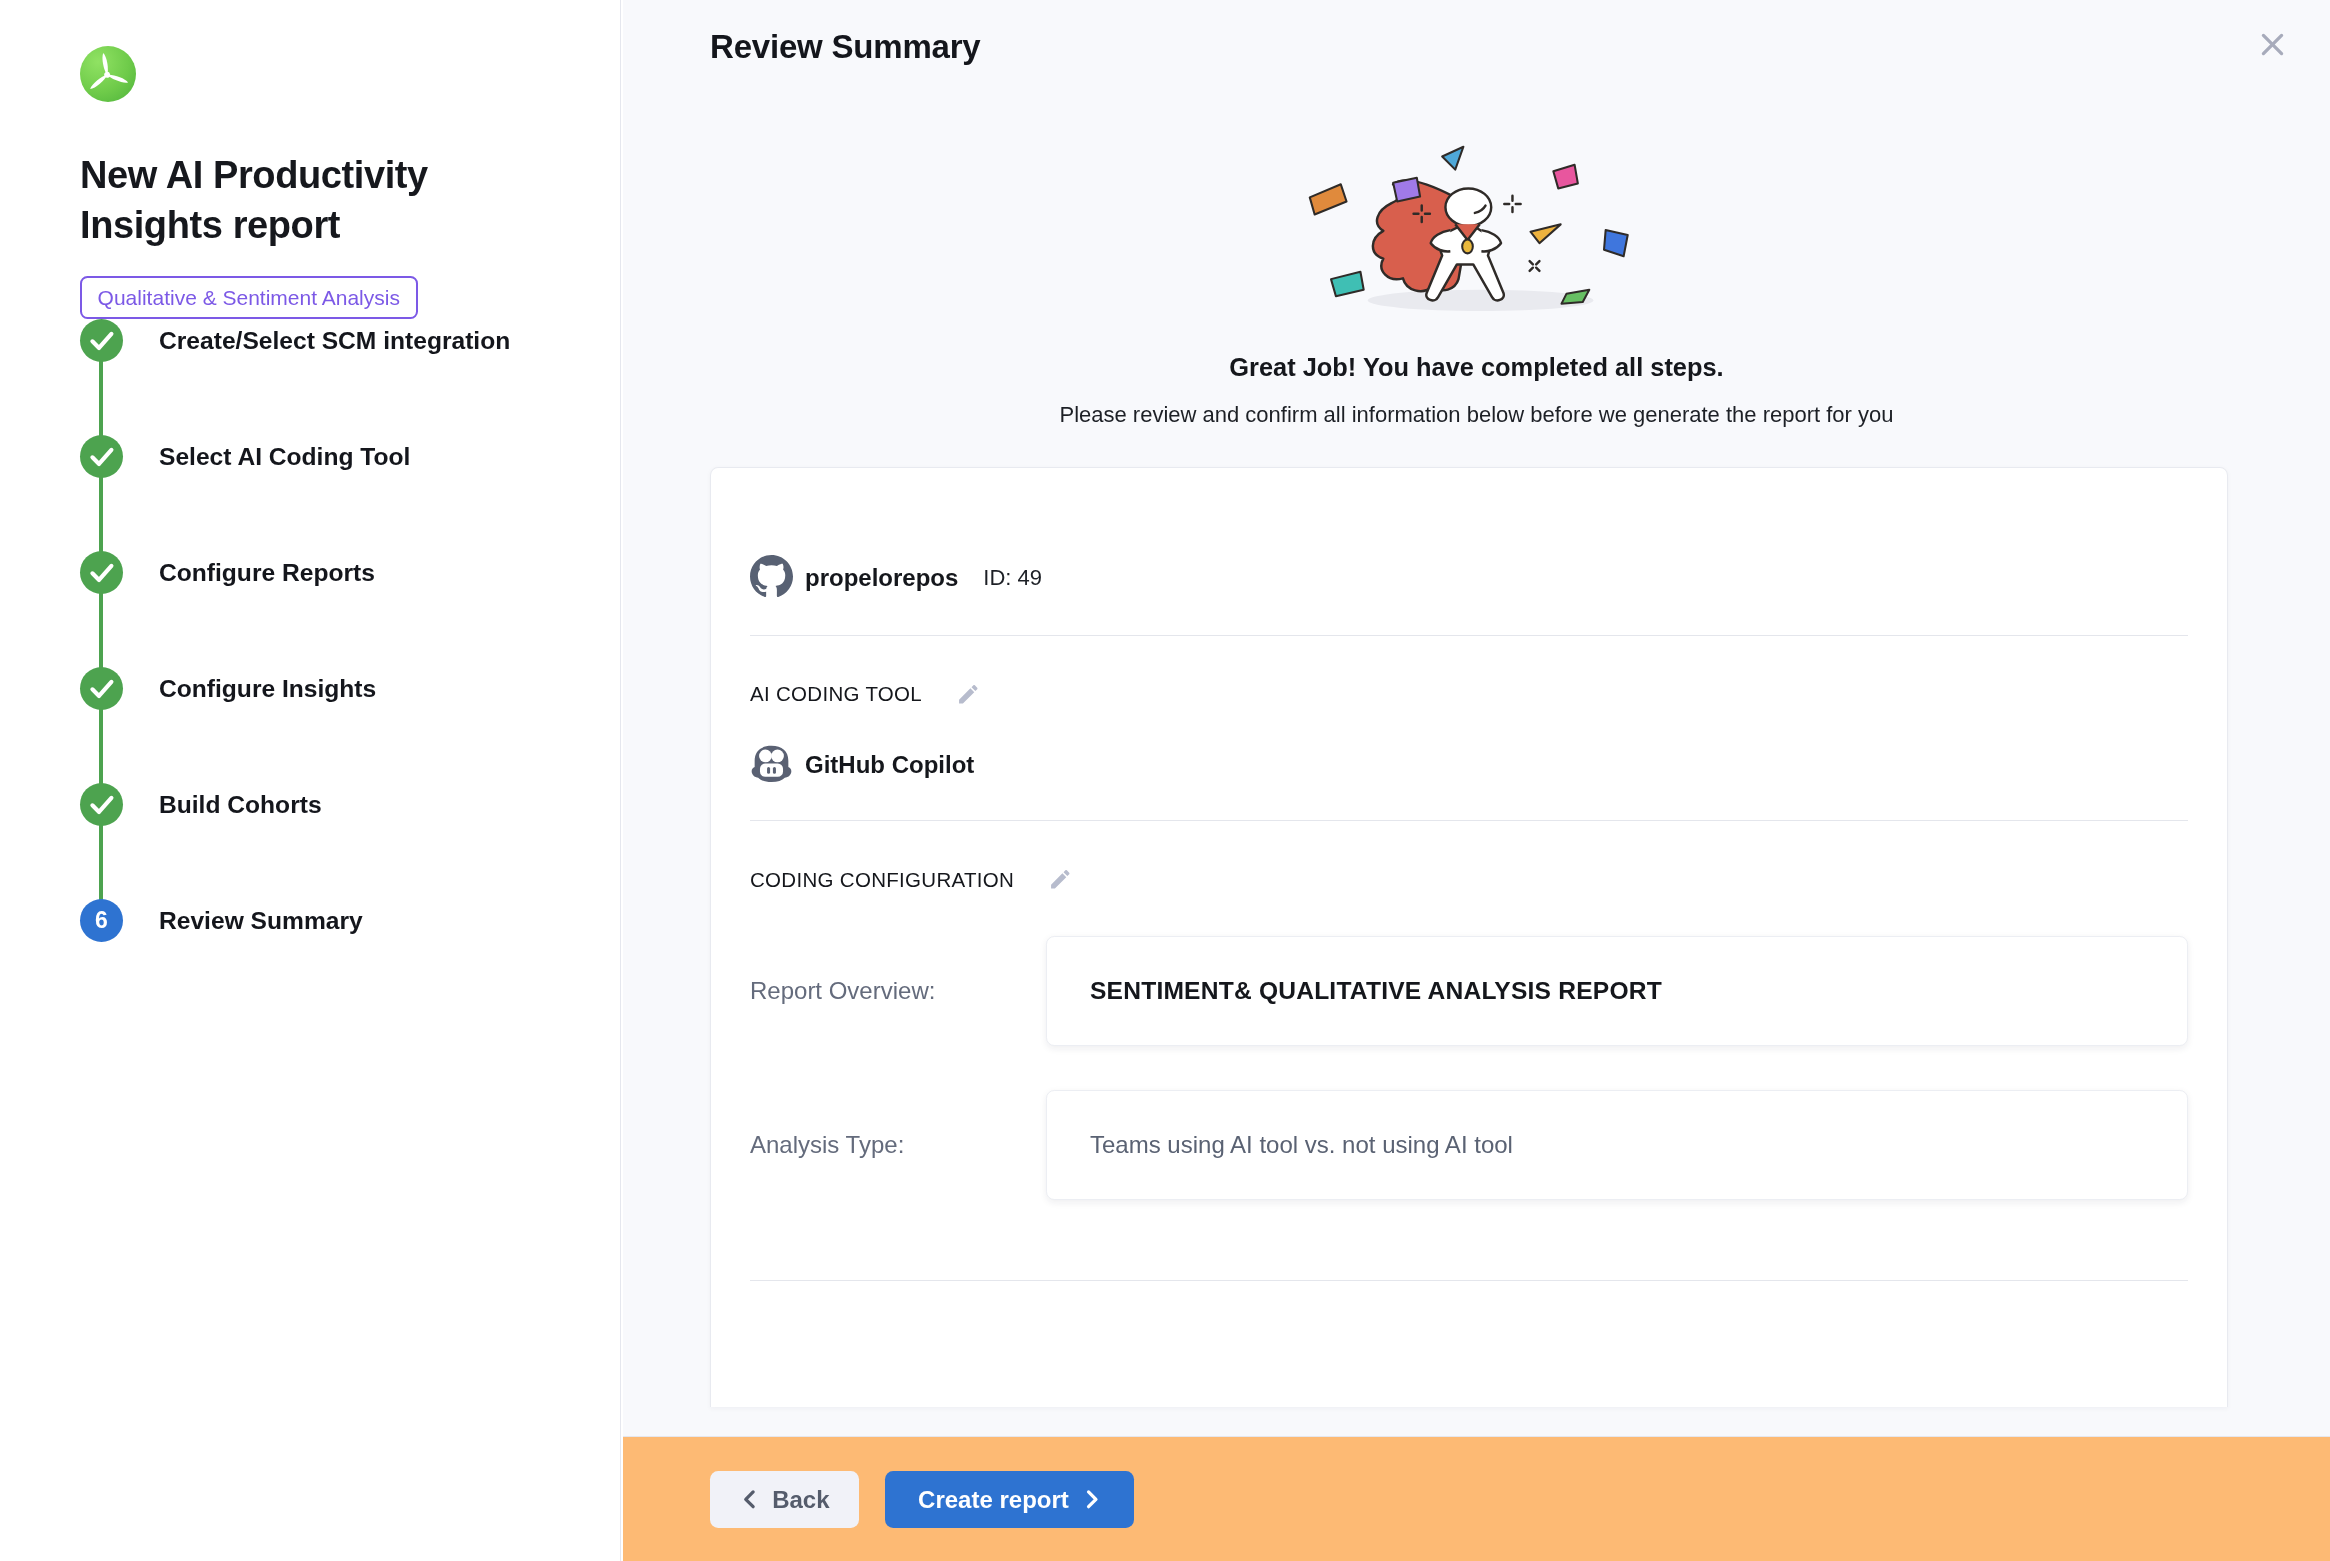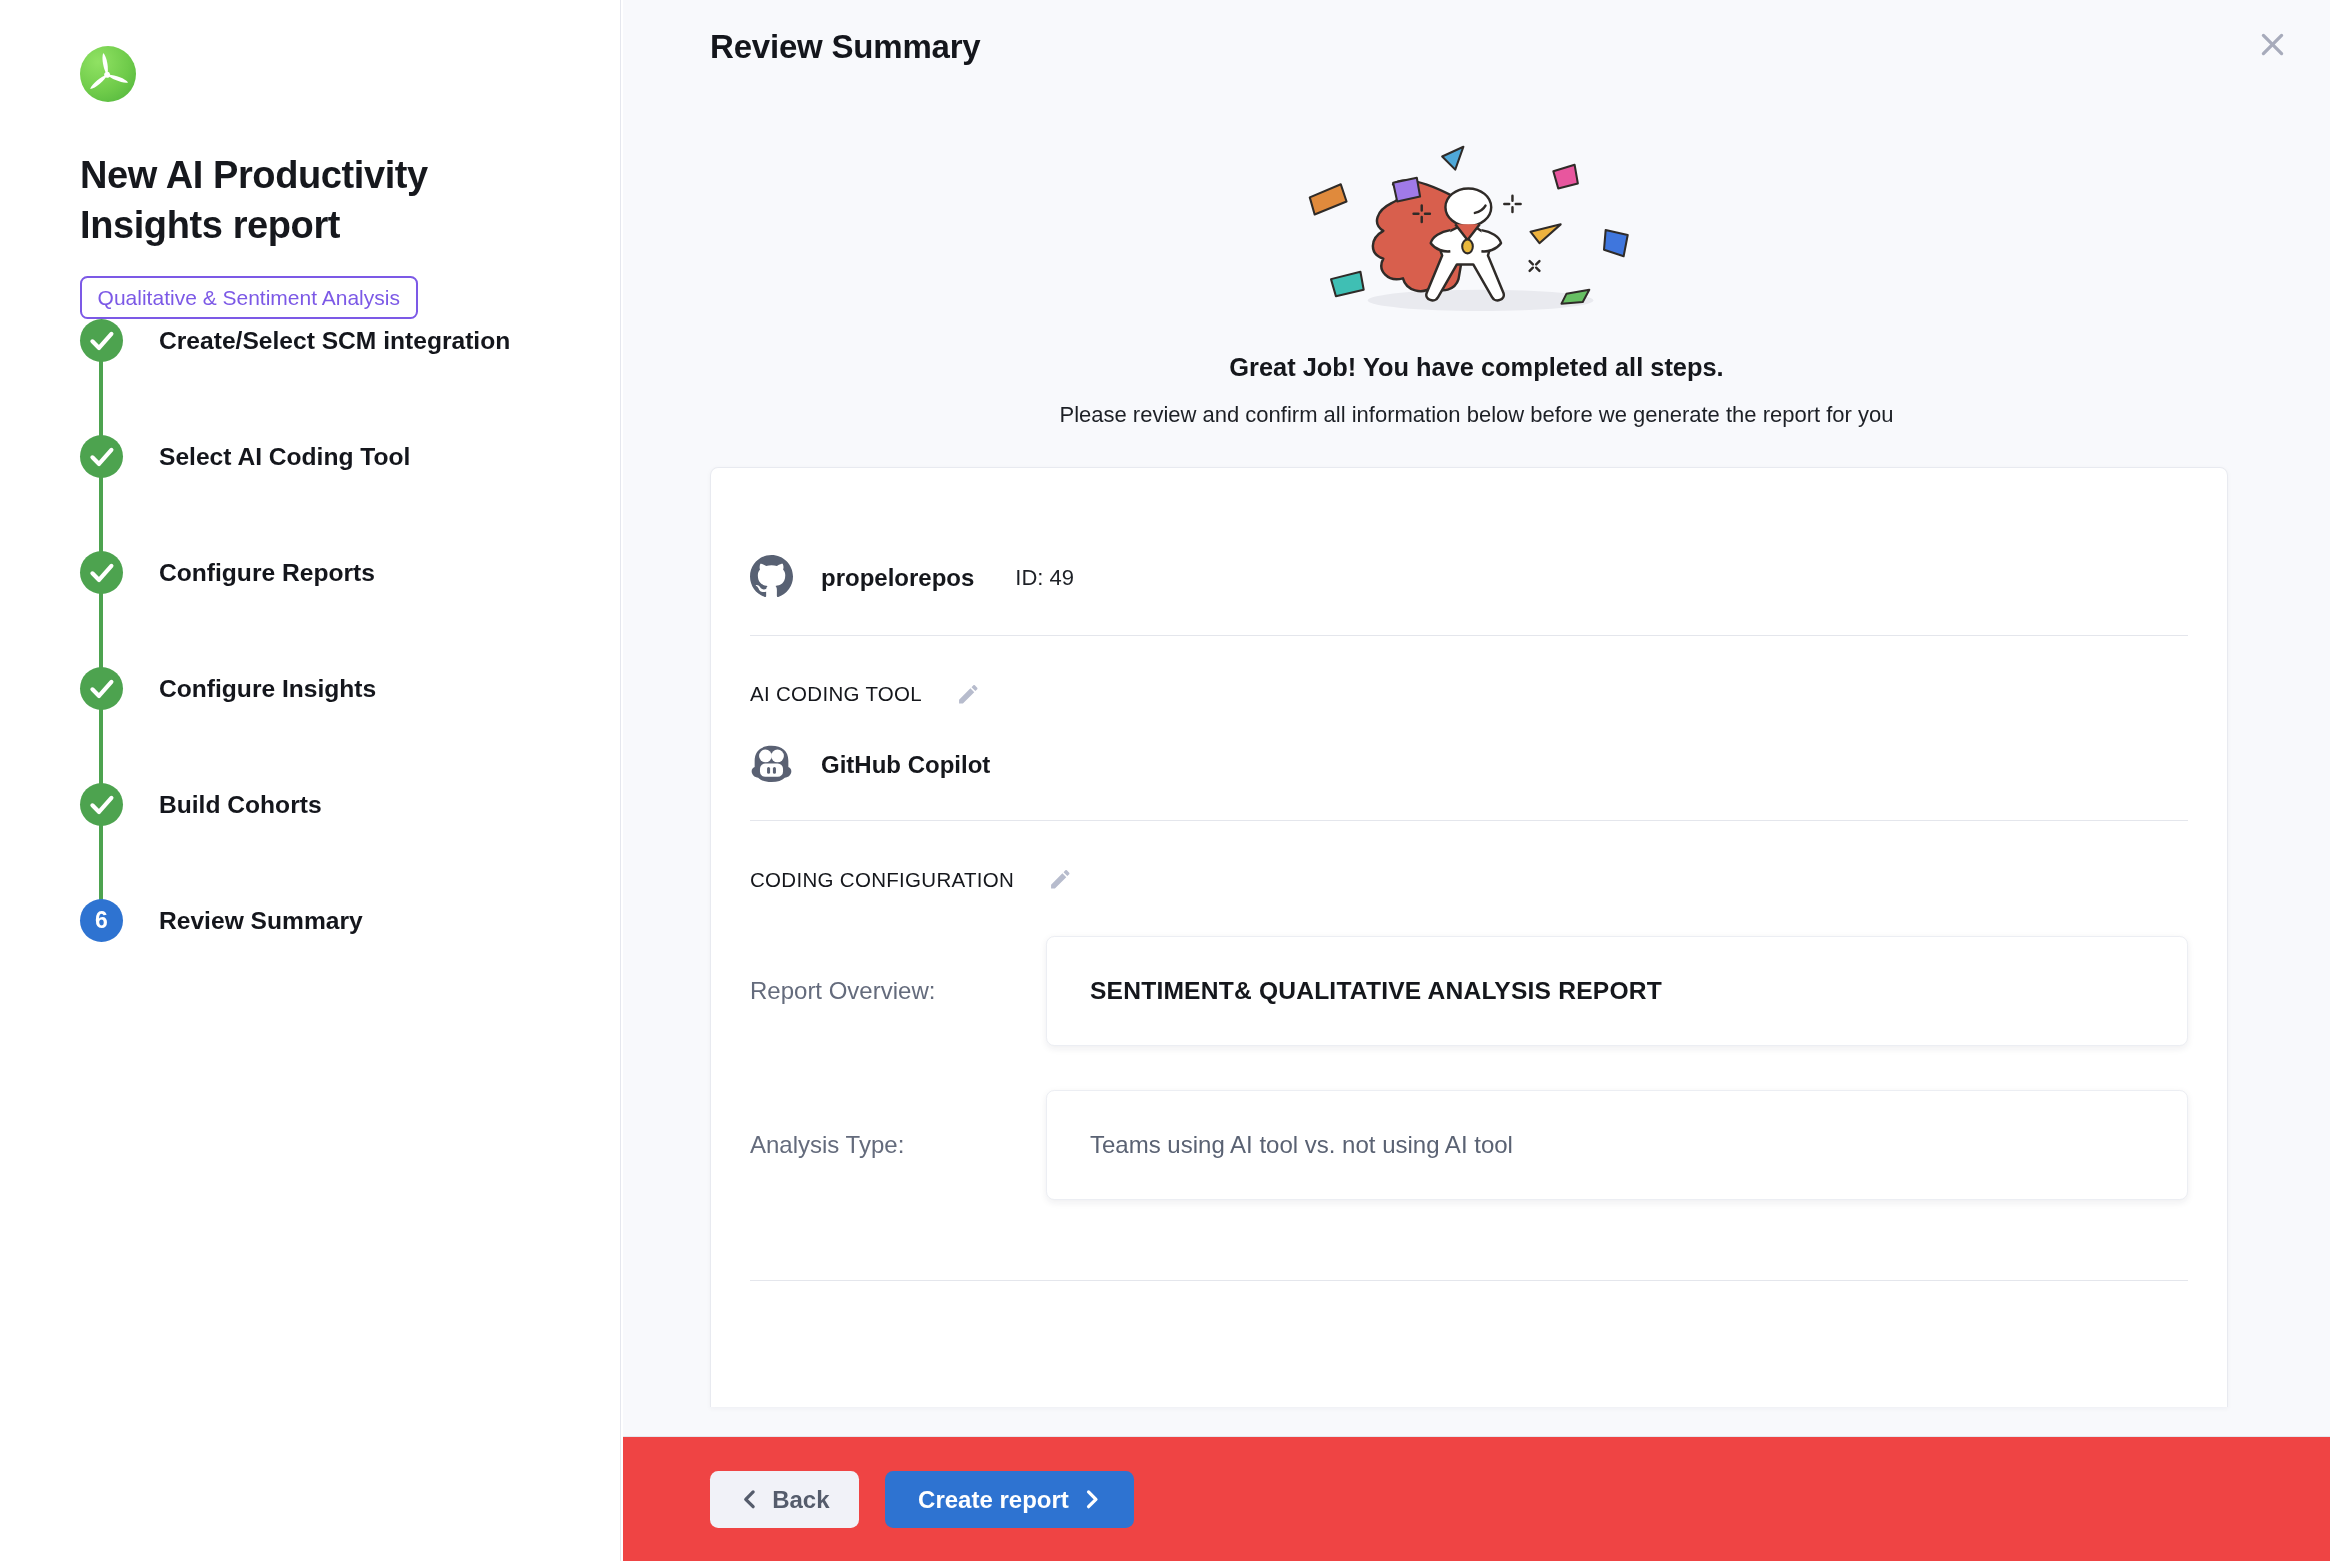--- a/index.html
+++ b/index.html
@@ -71,40 +71,40 @@
   .card {
     margin:39px 0 0 87px; width:1518px; height:940px;
     background:#ffffff; border:0.8px solid #e8eaf0; border-bottom:none;
     border-radius:8.2px 8.2px 0 0;
     box-shadow:0 1.6px 4.9px rgba(30,35,60,0.04);
     padding:49px 39px 0 39px; overflow:hidden;
   }
   .sec-head { display:flex; align-items:center; gap:34px; }
   .sec-label { font-size:20.5px; font-weight:500; color:#15171c; letter-spacing:0.3px; }
   .edit-btn { background:none; border:none; cursor:pointer; display:flex; padding:0; }
-  .entity-row { display:flex; align-items:center; gap:28px; margin-top:38px; }
+  .entity-row { display:flex; align-items:center; gap:12px; margin-top:38px; }
   .entity-name { font-size:24px; font-weight:700; color:#15171c; }
   .entity-id { font-size:22px; font-weight:400; color:#1d2026; margin-left:13px; }
   .divider { border:none; border-top:1.6px solid #e4e6ec; margin-top:34px; }
   .sec-gap { margin-top:46px; }
   .field { display:flex; align-items:center; margin-top:44px; }
   .field:first-of-type { margin-top:44px; }
   .field-label { width:296px; flex:0 0 296px; font-size:24px; color:#646b7c; }
   .field-box {
     flex:1; background:#ffffff; border:0.8px solid #eceef3; border-radius:8.2px;
     padding:40px 43px; box-shadow:0 2.5px 7.4px rgba(25,30,60,0.07);
   }
   .field-box.bold-val { font-size:24.6px; font-weight:700; color:#15171c; letter-spacing:0.2px; }
   .field-box.gray-val { font-size:24px; font-weight:400; color:#5a6273; }
   .tail-divider { border:none; border-top:1.6px solid #e4e6ec; margin-top:80px; }
 
   
   .footer {
     position:absolute; left:0; right:0; bottom:0; height:126px;
-    background:#ef4444; border-top:1.6px solid #e5e7ee;
+    background:#fdba74; border-top:1.6px solid #e5e7ee;
     display:flex; align-items:center; padding-left:87px; gap:26px; z-index:5;
   }
   .btn {
     display:flex; align-items:center; gap:13px; border:none; cursor:pointer;
     border-radius:8.2px; font-family:"Liberation Sans", sans-serif;
     font-size:24px; font-weight:700; height:57px; padding:0 29.5px;
   }
   .btn.back { background:#f1f2f8; color:#555c6c; }
   .btn.create { background:#2e73d1; color:#ffffff; padding:0 33px; }
 </style>

